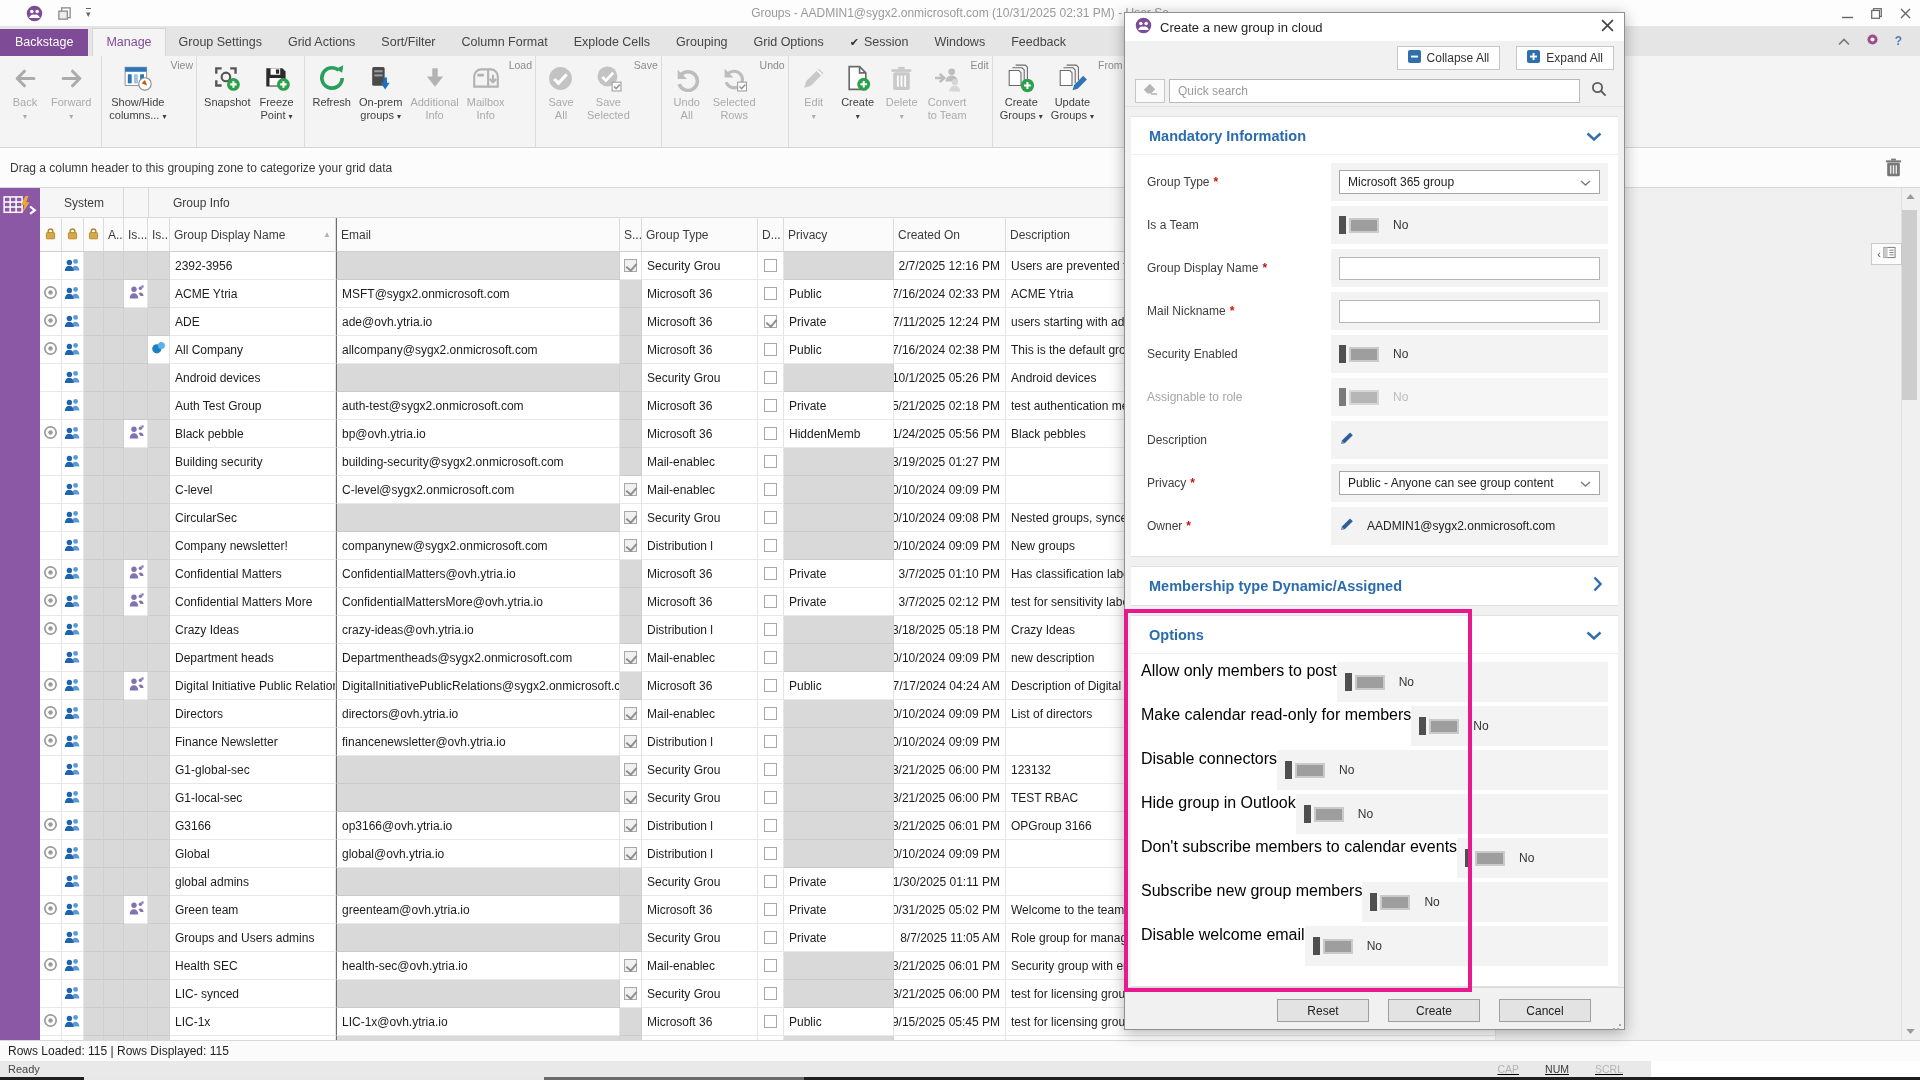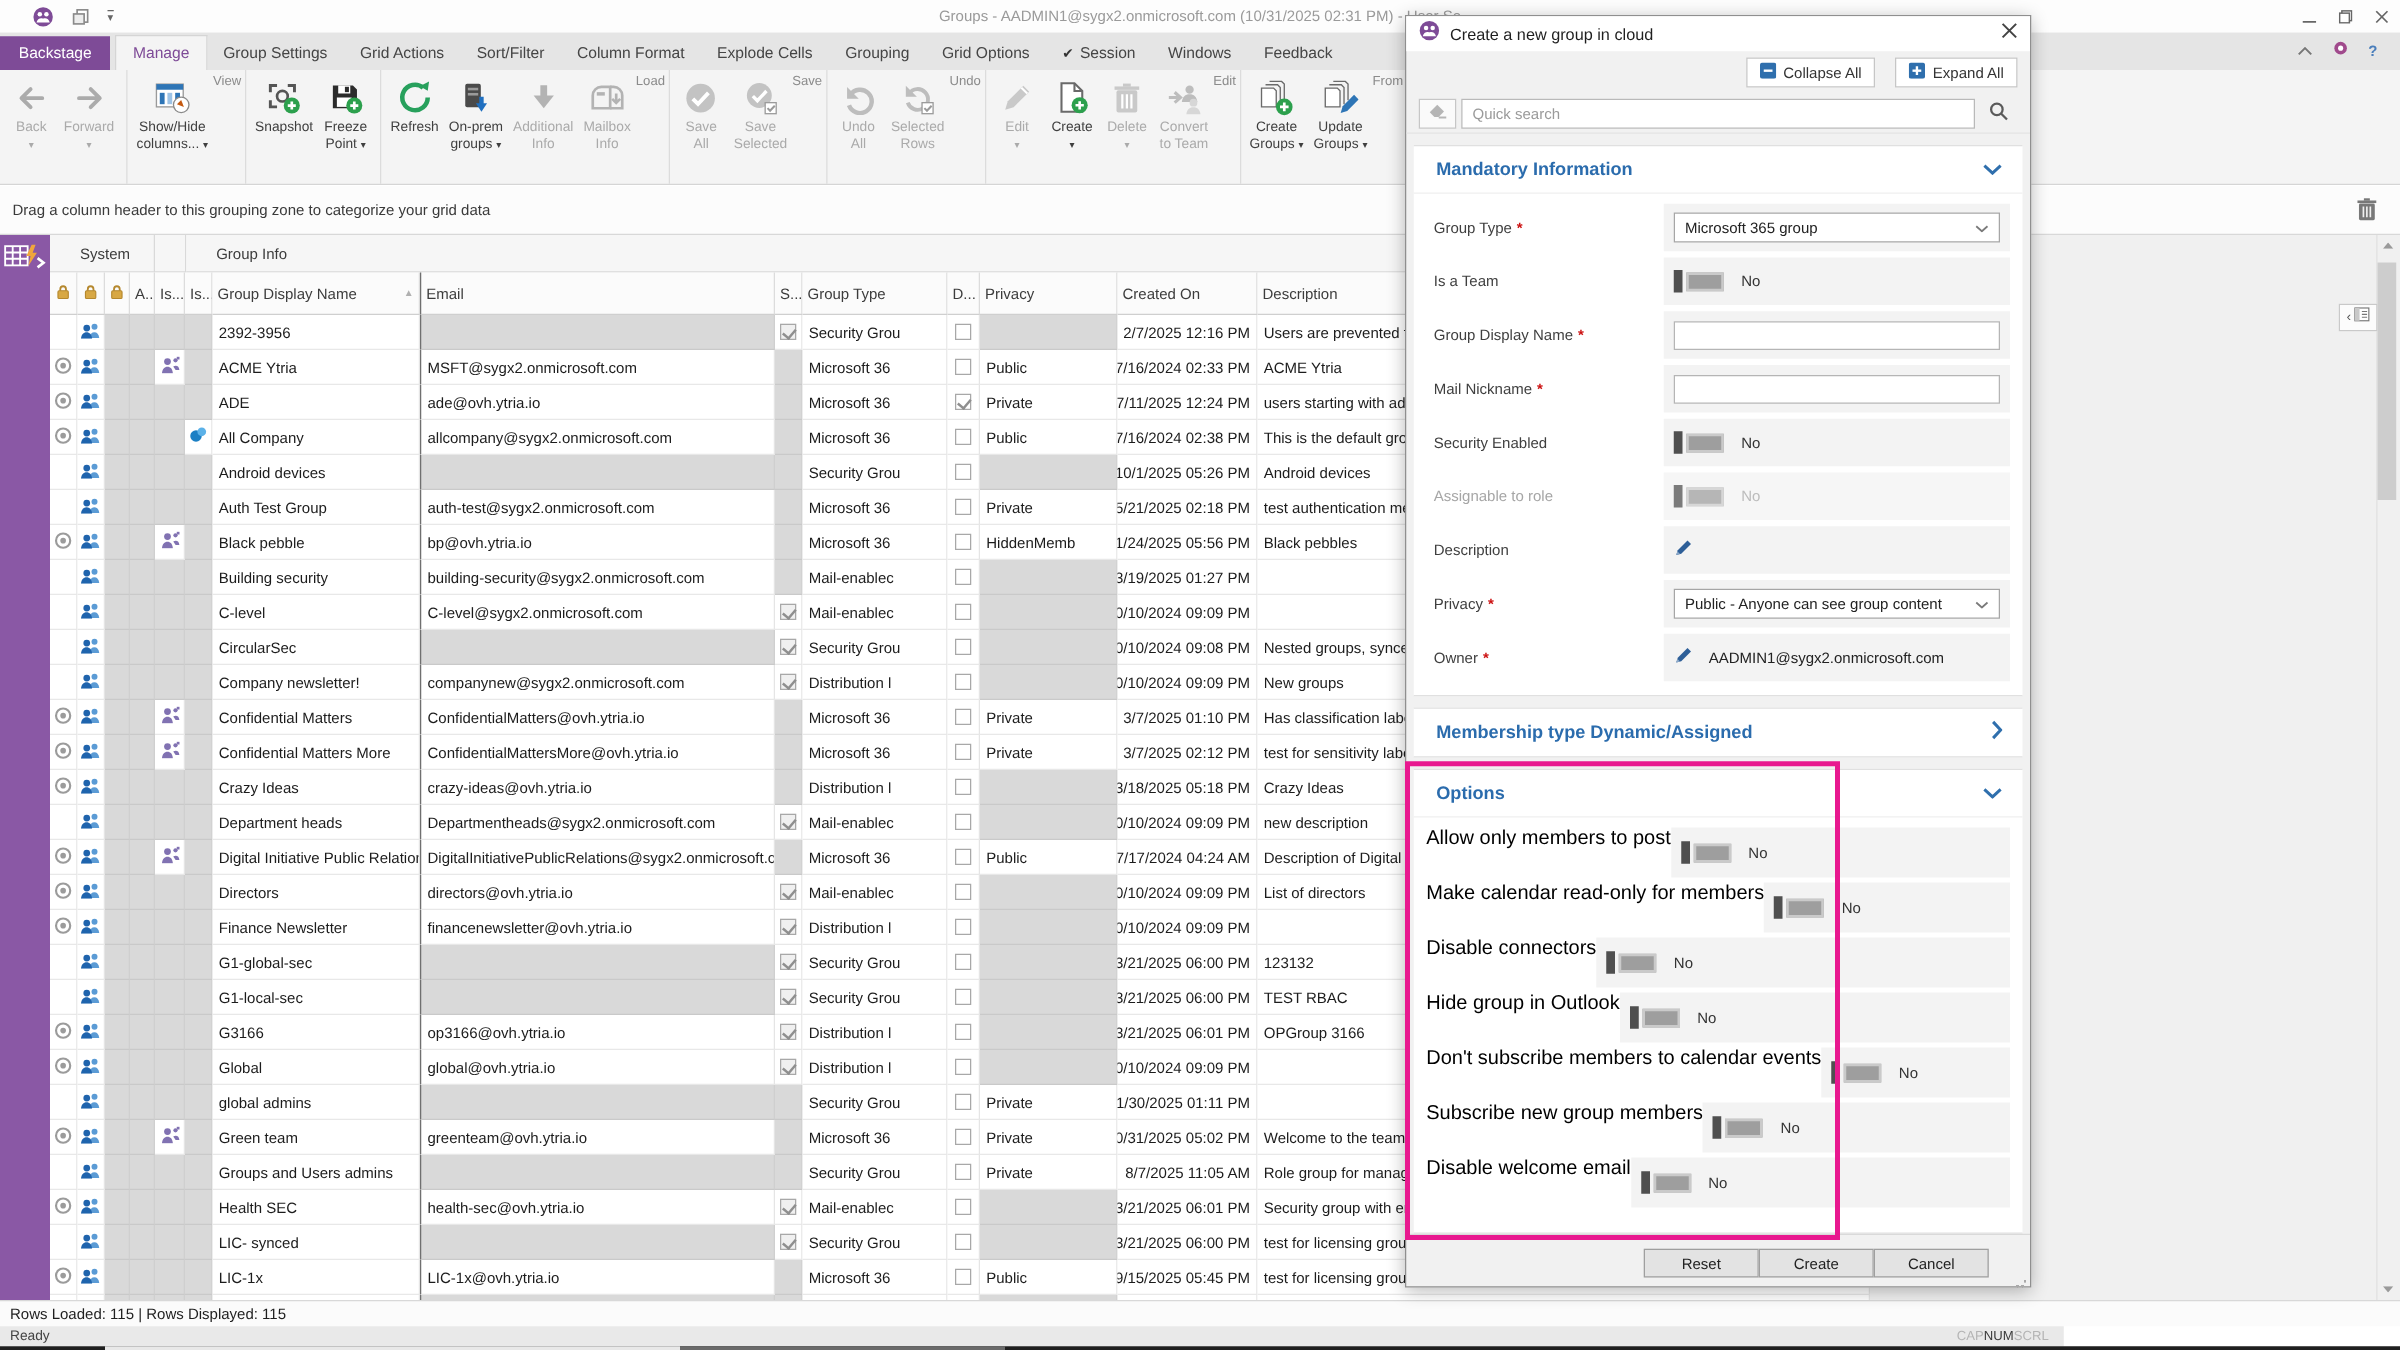--- a/index.html
+++ b/index.html
@@ -66,21 +66,21 @@
   #vthumb { position:absolute; left:1px; top:22px; width:15px; height:190px; background:#cdcdcd; }
   #trashbtn { position:absolute; left:1884px; top:157px; }
   #panelbtn { position:absolute; left:1871px; top:243px; width:31px; height:22px; background:#fcfcfc; border:1px solid #c9c9c9; display:flex; align-items:center; justify-content:center; gap:2px; }
   #panelbtn .lt { font-size:11px; color:#555; }
 
   
   #sbar1 { position:absolute; left:0; top:1040px; width:1920px; height:21px; background:#fbfbfb; border-top:1px solid #d8d8d8; display:flex; align-items:center; }
   #sbar1 span { padding-left:8px; font-size:12px; color:#1f1f1f; }
   #sbar2 { position:absolute; left:0; top:1061px; width:1651px; height:16px; background:#e9e9e9; display:flex; align-items:center; }
   #sbar2 .ready { padding-left:8px; font-size:11px; color:#444; }
-  .locks { margin-left:auto; display:flex; gap:0; padding-right:12px; }
+  .locks { margin-left:auto; display:flex; gap:26px; padding-right:28px;text-decoration:underline; }
   .lock-ind { font-size:10.5px; color:#b4b4b4; }
   .lock-ind.active { color:#3a3a3a; }
   #taskbar { position:absolute; left:0; top:1077px; width:1920px; height:3px; background:#1f1f1f; }
   #taskbar .seg1 { position:absolute; left:84px; width:460px; height:3px; background:#e8e8e8; }
   #taskbar .seg2 { position:absolute; left:544px; width:260px; height:3px; background:#6a6a6a; }
 
   
   #dialog { position:absolute; left:1124px; top:12px; width:501px; height:1018px; background:#f1f1f1; border:1px solid #8f8f8f; box-shadow:0 3px 14px rgba(0,0,0,.3); z-index:10; display:flex; flex-direction:column; }
   .dlg-title { height:28px; background:#fff; display:flex; align-items:center; padding:0 10px; gap:8px; flex:none; }
   .dlg-title-text { font-size:13px; color:#1f1f1f; }
@@ -108,21 +108,21 @@
   .tgl { display:flex; align-items:center; }
   .tgl .knob { width:7px; height:18px; background:#4f4f4f; }
   .tgl .track { width:30px; height:15px; background:#9e9e9e; border:2px solid #cacaca; margin-left:3px; }
   .tgl-no { font-size:12px; color:#333; margin-left:14px; }
   .frow.dis .tgl-no { color:#a6a6a6; }
   .orow { display:flex; align-items:stretch; height:40px; margin-bottom:4px; }
   .orow .flabel { align-items:center; }
   .opts { padding:8px 10px 16px; }
   .pencil-txt { font-size:12px; color:#222; margin-left:12px; }
   .magenta { position:absolute; left:-7px; top:-7px; width:348px; height:calc(100% + 13px); border:4px solid #e8188f; pointer-events:none; z-index:5; }
-  .dlg-footer { margin-top:auto; border-top:1px solid #d9d9d9; height:46px; display:flex; align-items:center; justify-content:flex-end; padding-right:33px; position:relative; flex:none; }
+  .dlg-footer { margin-top:auto; border-top:1px solid #d9d9d9; height:46px; display:flex; align-items:center; justify-content:flex-end; gap:19px; padding-right:33px; position:relative; flex:none; }
   .dbtn { width:92px; height:23px; background:#e3e3e3; border:1px solid #9f9f9f; font-size:12px; color:#222; font-family:inherit; }
   .grip { position:absolute; right:2px; bottom:2px; width:10px; height:10px; background:
     radial-gradient(circle at 2px 8px,#a9a9a9 1px,transparent 1.2px),
     radial-gradient(circle at 6px 8px,#a9a9a9 1px,transparent 1.2px),
     radial-gradient(circle at 8px 4px,#a9a9a9 1px,transparent 1.2px); }
   button { cursor:default; }
 </style>
 </head>
 <body>
 

